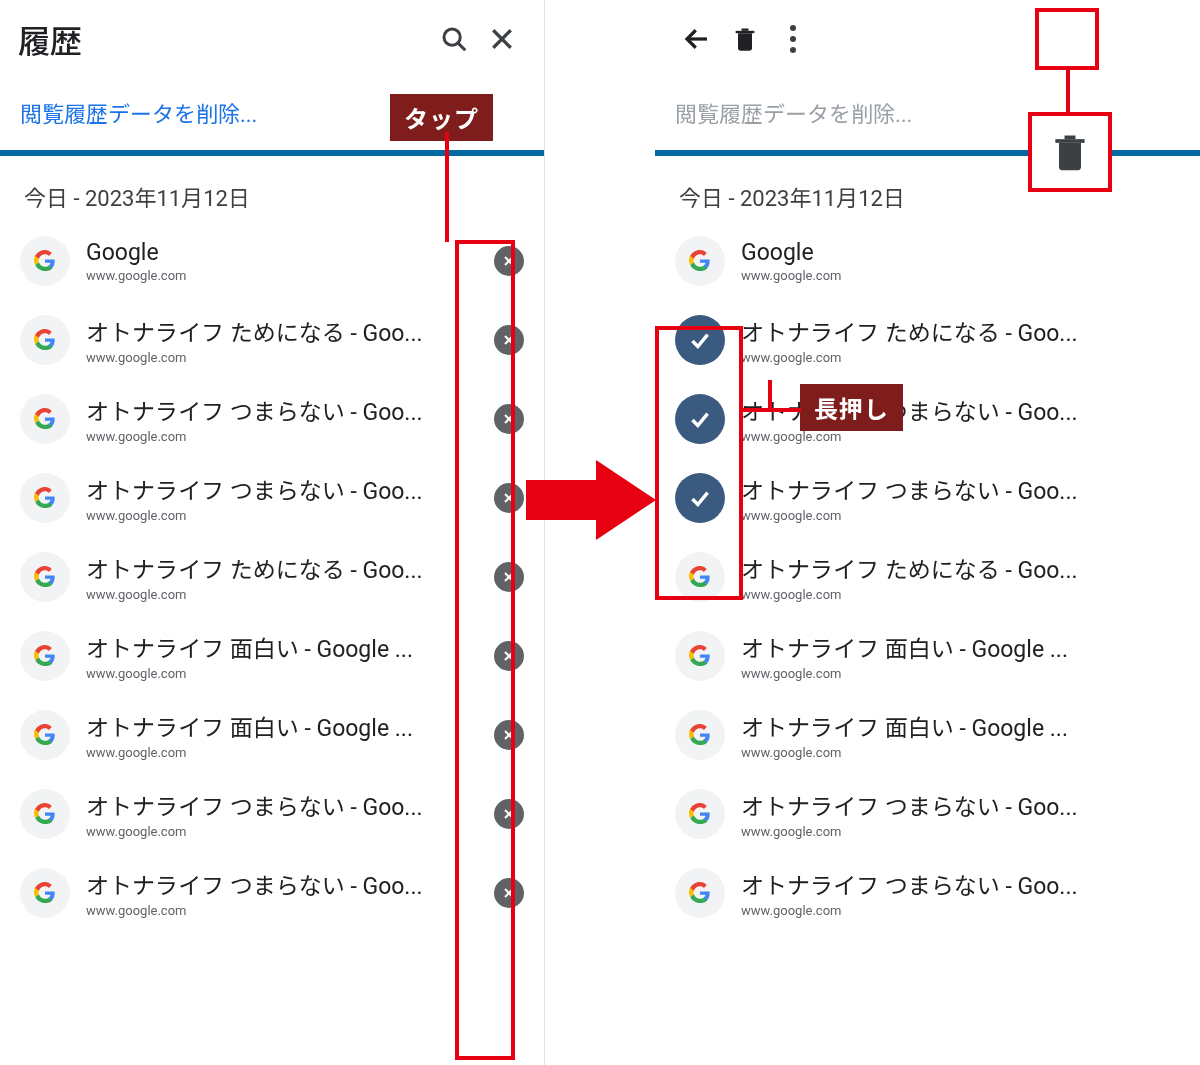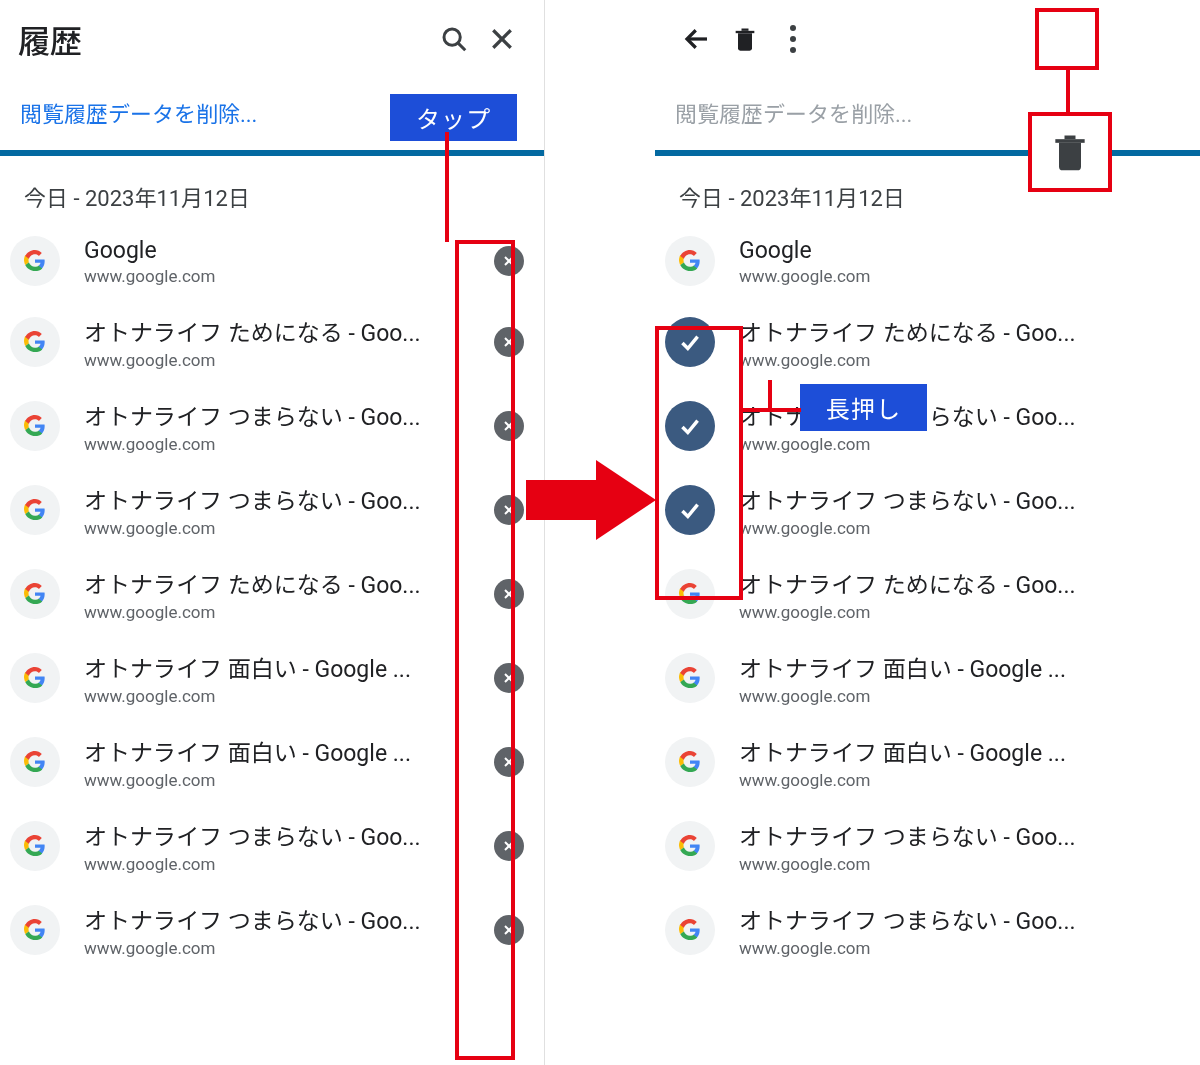--- a/index.html
+++ b/index.html
@@ -42,56 +42,56 @@
   .sub-link.disabled { color: #9aa0a6; }
 
   .date-head {
     padding: 24px 24px 10px;
     font-size: 22px;
     color: #3c4043;
   }
 
   .item {
     display: flex; align-items: center;
-    padding: 14px 12px 14px 10px;
-    gap: 24px;
+    padding: 14px 12px 14px 20px;
+    gap: 16px;
   }
   .favicon {
     width: 50px; height: 50px;
     border-radius: 50%;
     background: #f1f3f4;
     display:flex; align-items:center; justify-content:center;
     flex-shrink: 0;
   }
   .favicon svg { width: 22px; height: 22px; }
   .check-sel {
     width: 50px; height: 50px; border-radius: 50%;
     background: #3b5a80;
     display:flex; align-items:center; justify-content:center;
     flex-shrink:0;
   }
   .item-text { flex: 1; min-width: 0; overflow:hidden; }
   .item-title {
     font-size: 23px; color:#202124;
     white-space: nowrap; overflow:hidden; text-overflow: ellipsis;
   }
-  .item-sub { font-size: 17px; color:#5f6368; margin-top:2px; white-space:nowrap; overflow:hidden; text-overflow:ellipsis; }
+  .item-sub { font-size: 13px; color:#5f6368; margin-top:2px; white-space:nowrap; overflow:hidden; text-overflow:ellipsis; }
   .x-btn {
     width: 30px; height: 30px; border-radius:50%;
     background:#5f6368; flex-shrink:0;
     display:flex; align-items:center; justify-content:center;
     margin-right: 8px;
   }
 
   
   .redbox { position:absolute; border: 4px solid #e60012; pointer-events:none; }
   .badge {
-    position:absolute; background:#1d4ed8; color:#fff;
-    font-size: 24px; font-weight: 400;
-    padding: 6px 26px;
+    position:absolute; background:#7f1d1d; color:#fff;
+    font-size: 24px; font-weight: 700;
+    padding: 6px 14px;
     pointer-events:none;
     letter-spacing: 1px;
   }
   .redline { position:absolute; background:#e60012; pointer-events:none; }
 
   
   .big-arrow {
     position:absolute; left: 526px; top: 460px;
     width: 130px; height: 80px;
   }

